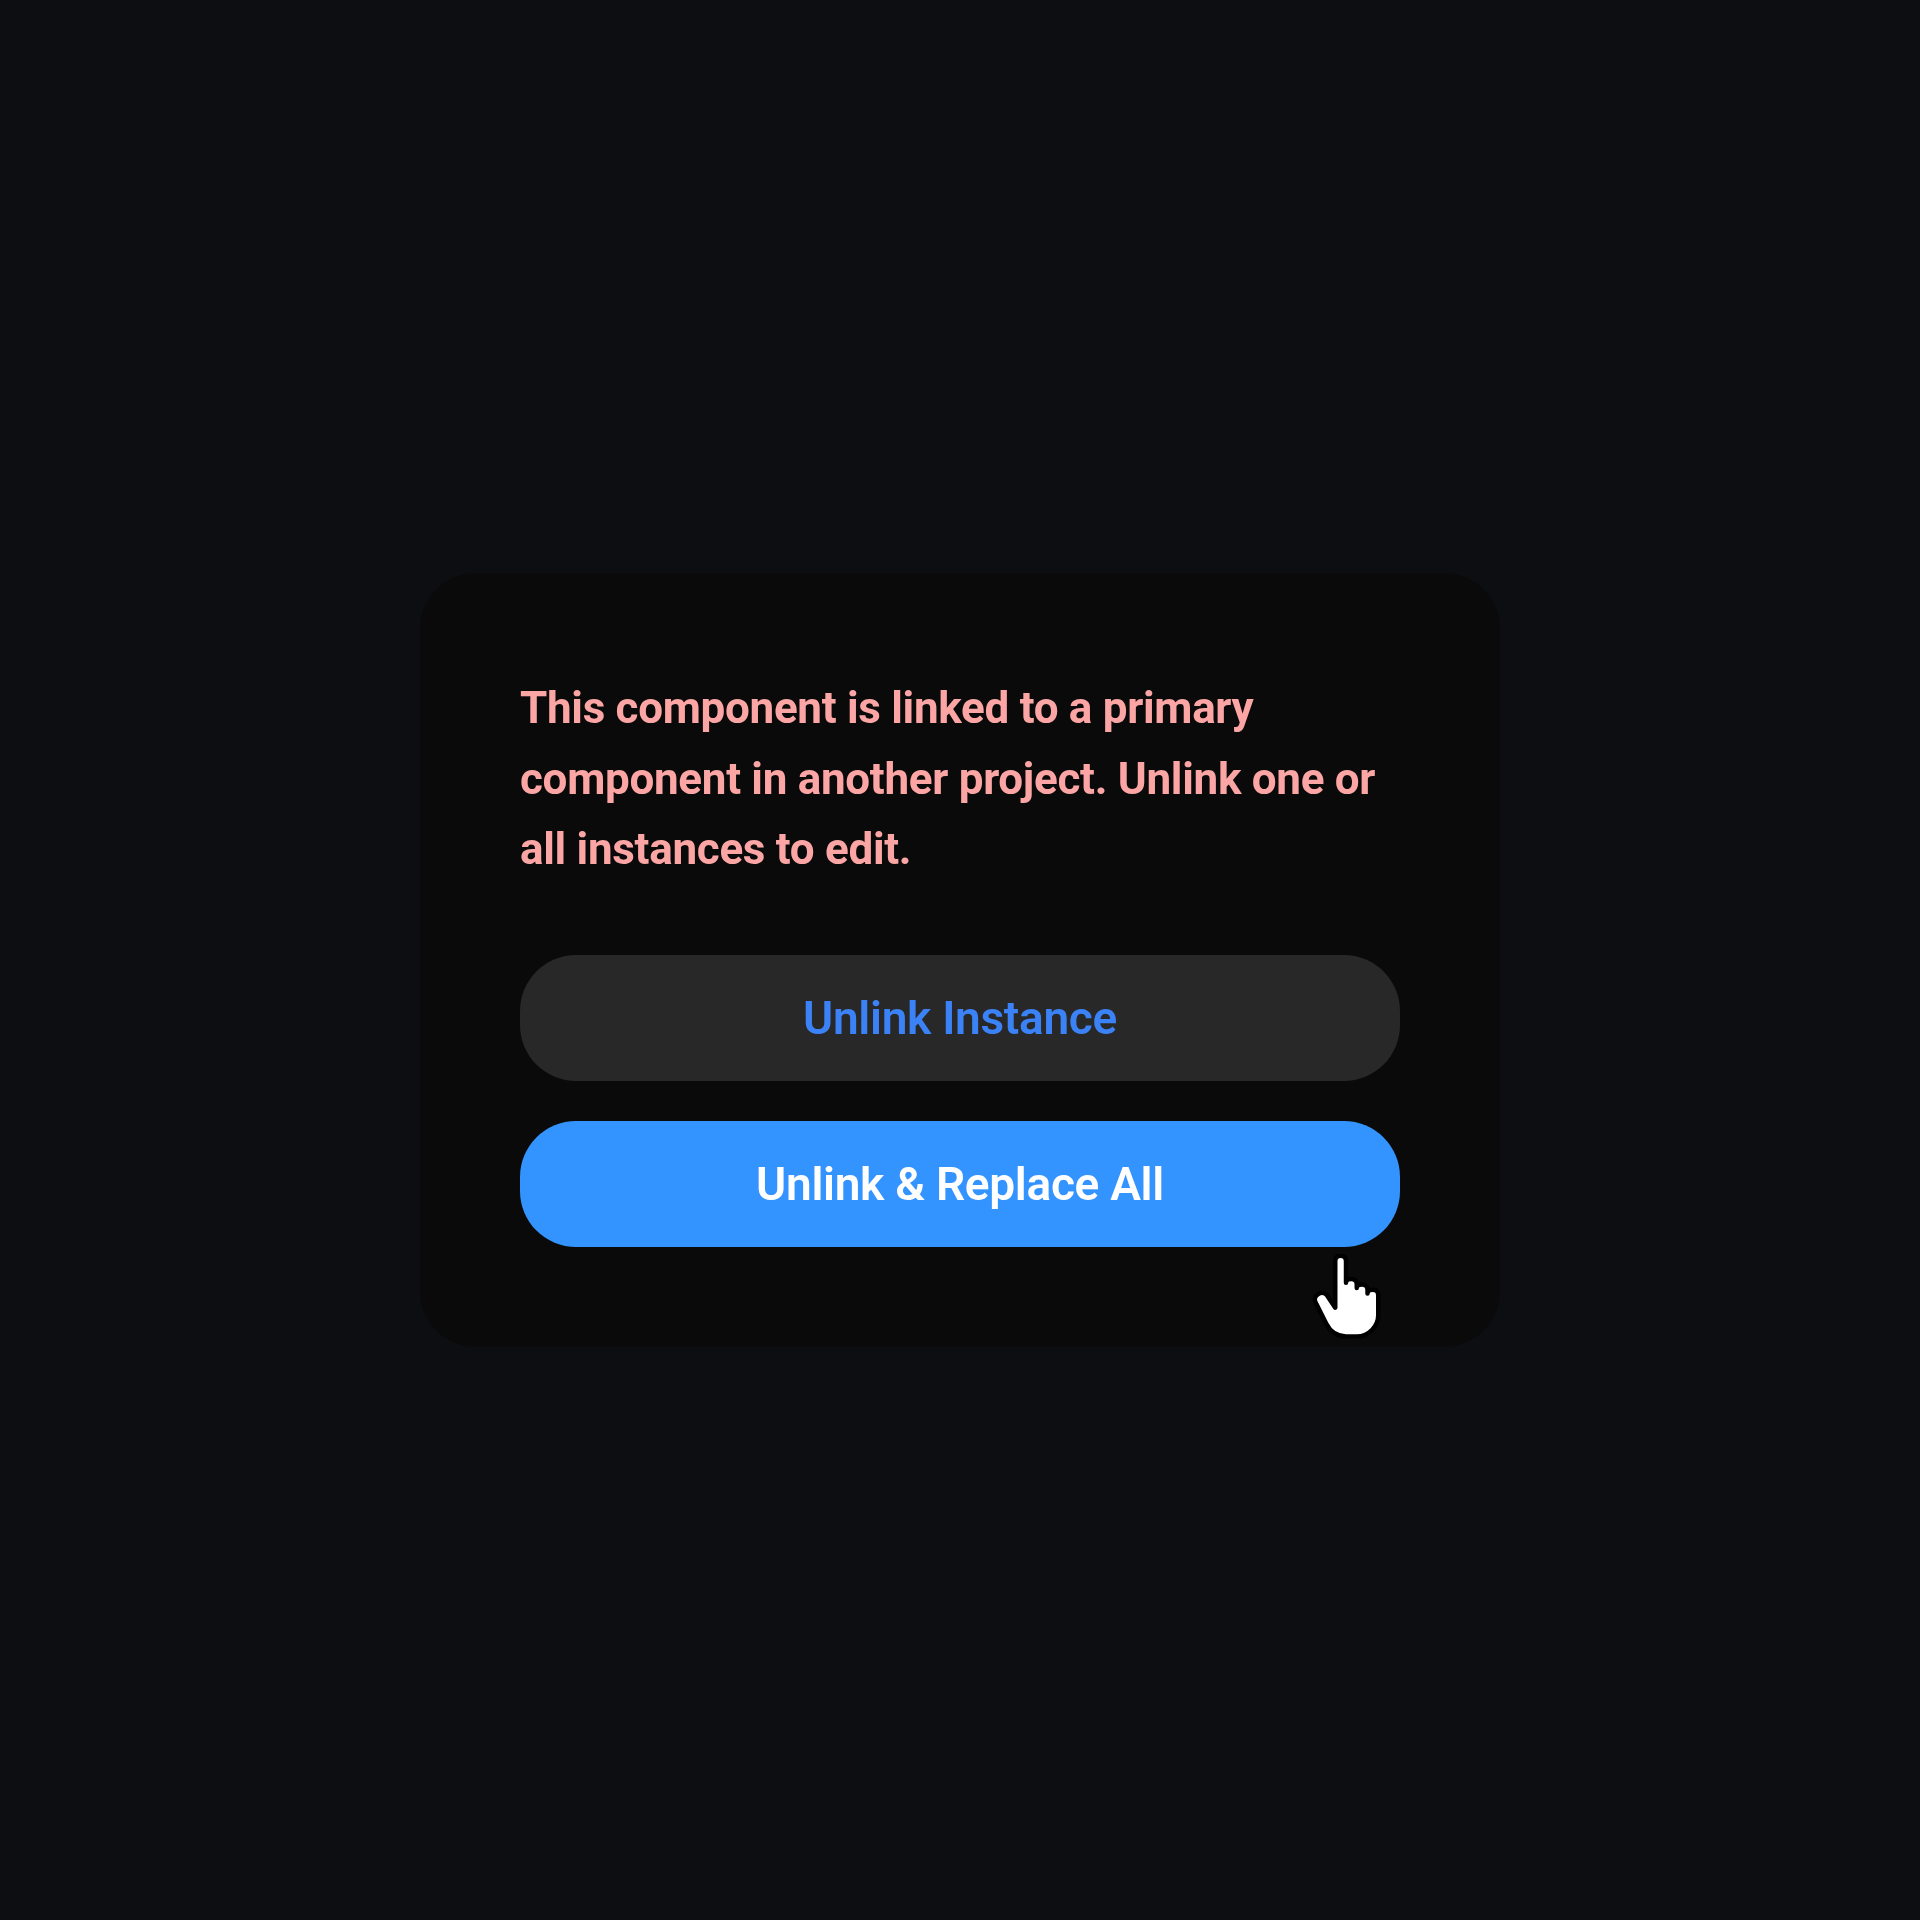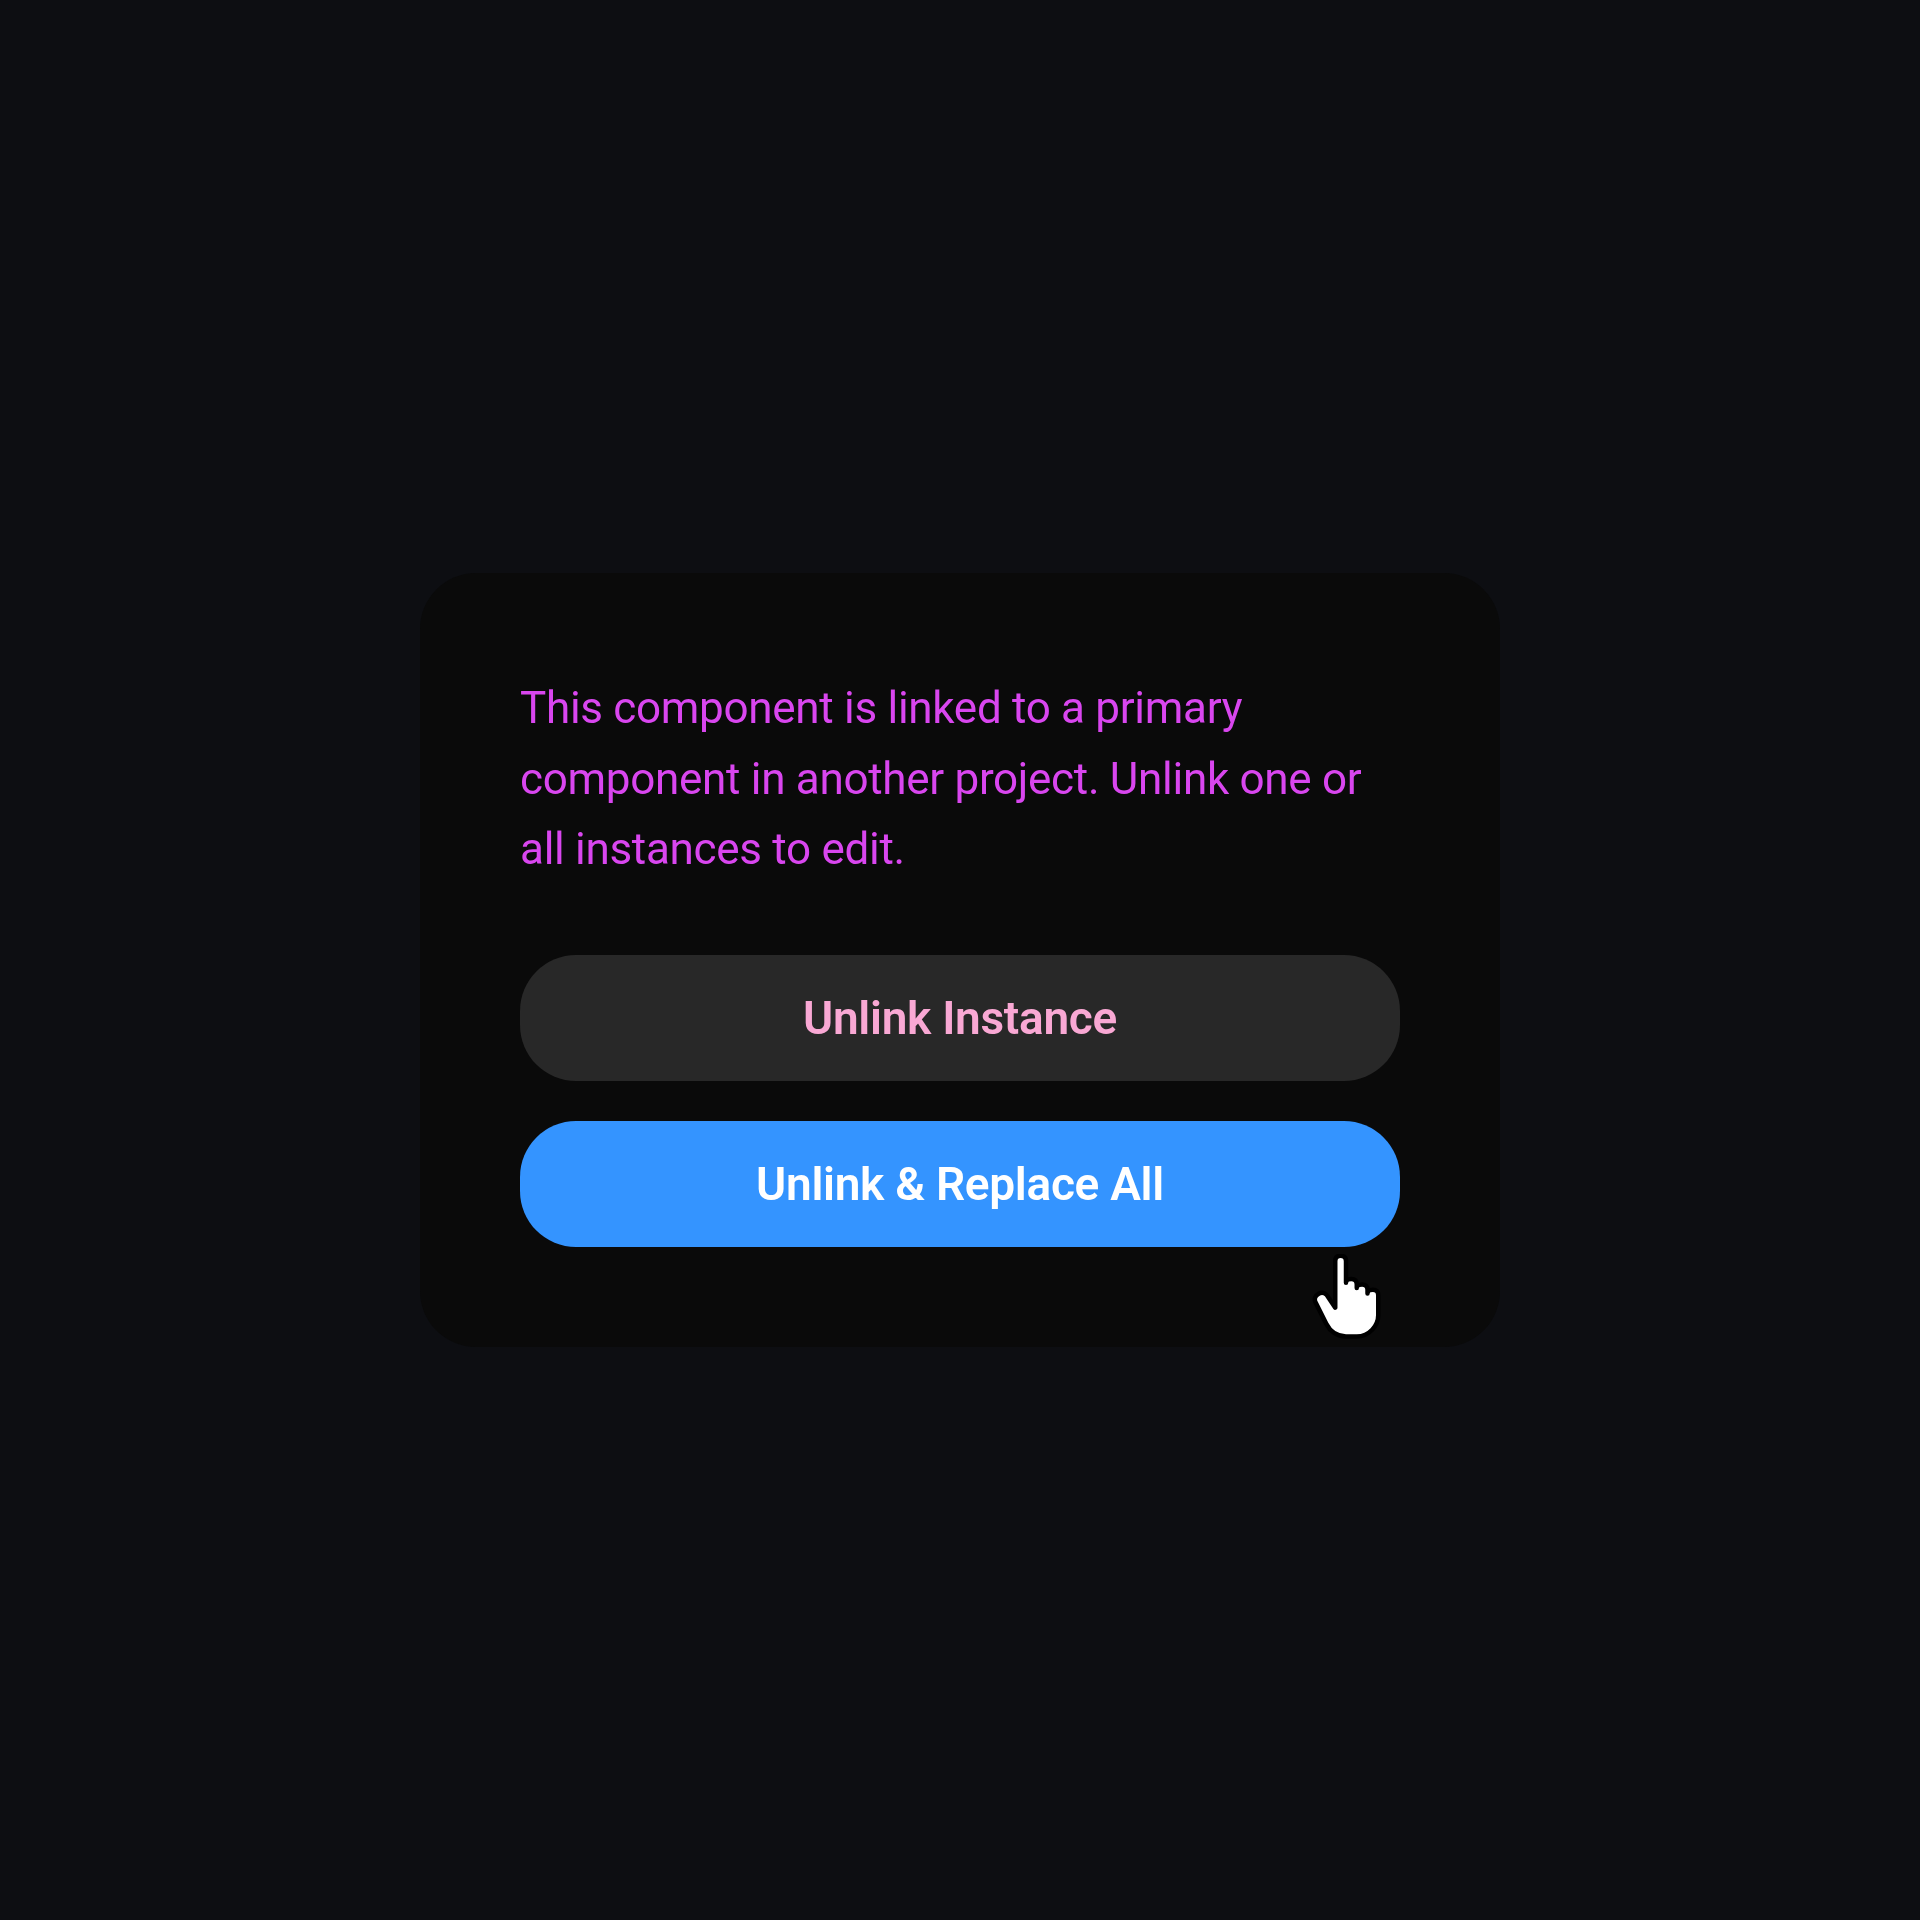--- a/index.html
+++ b/index.html
@@ -29,23 +29,23 @@
     
     .dialog-title {
       color: #ffffff;
       font-size: 46px;
       font-weight: 700;
       letter-spacing: -0.5px;
       margin-bottom: 40px;
     }
     
     .dialog-description {
-      color: #d946ef;
+      color: #fca5a5;
       font-size: 44px;
-      font-weight: 400;
+      font-weight: 700;
       line-height: 1.6;
       letter-spacing: -0.3px;
       margin-bottom: 70px;
     }
     
     .button-group {
       display: flex;
       flex-direction: column;
       gap: 40px;
     }
@@ -59,21 +59,21 @@
       font-weight: 600;
       letter-spacing: -0.3px;
       padding: 36px 0;
       text-align: center;
       cursor: pointer;
       font-family: inherit;
     }
     
     .btn-secondary {
       background-color: #282828;
-      color: #f9a8d4;
+      color: #3b82f6;
     }
     
     .btn-primary {
       background-color: #3494ff;
       color: #ffffff;
     }
     
     .cursor-icon {
       position: absolute;
       top: 1254px;

